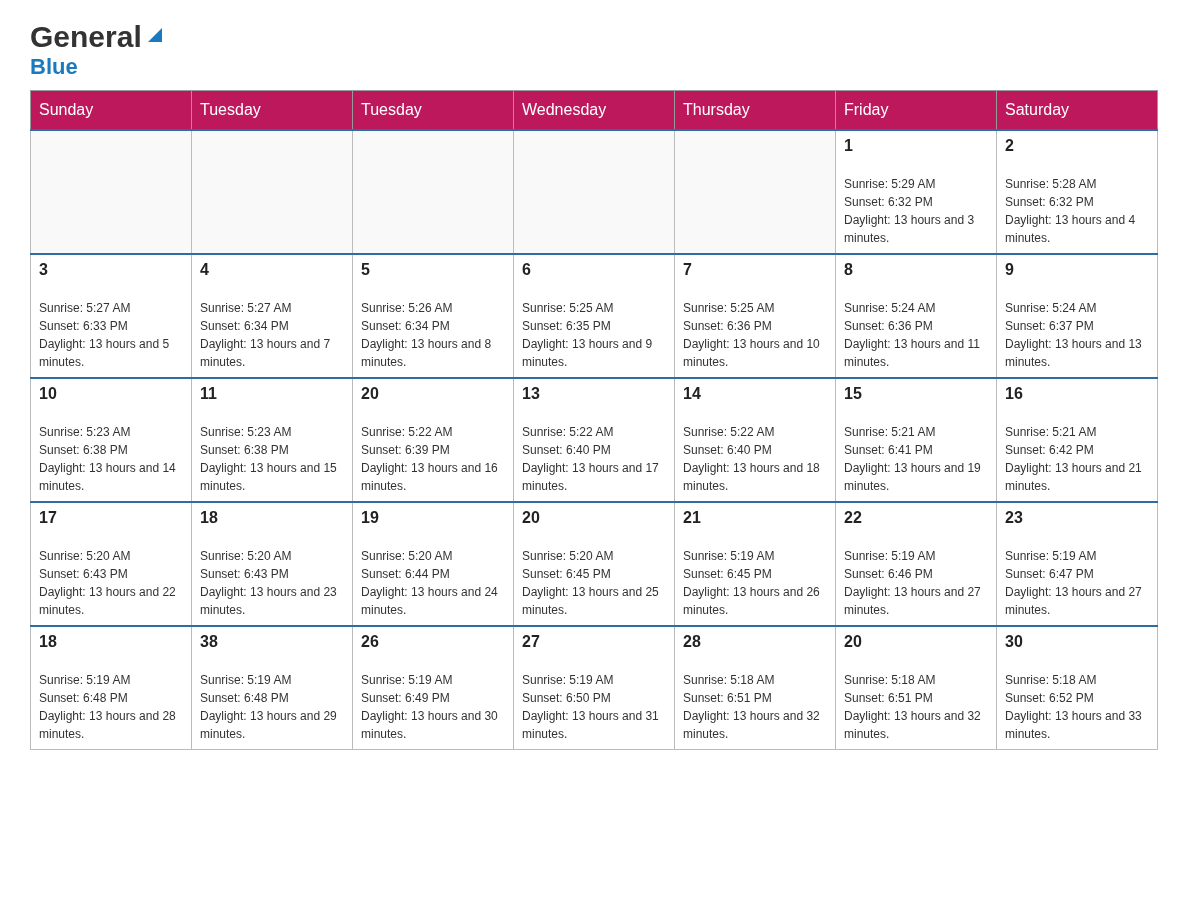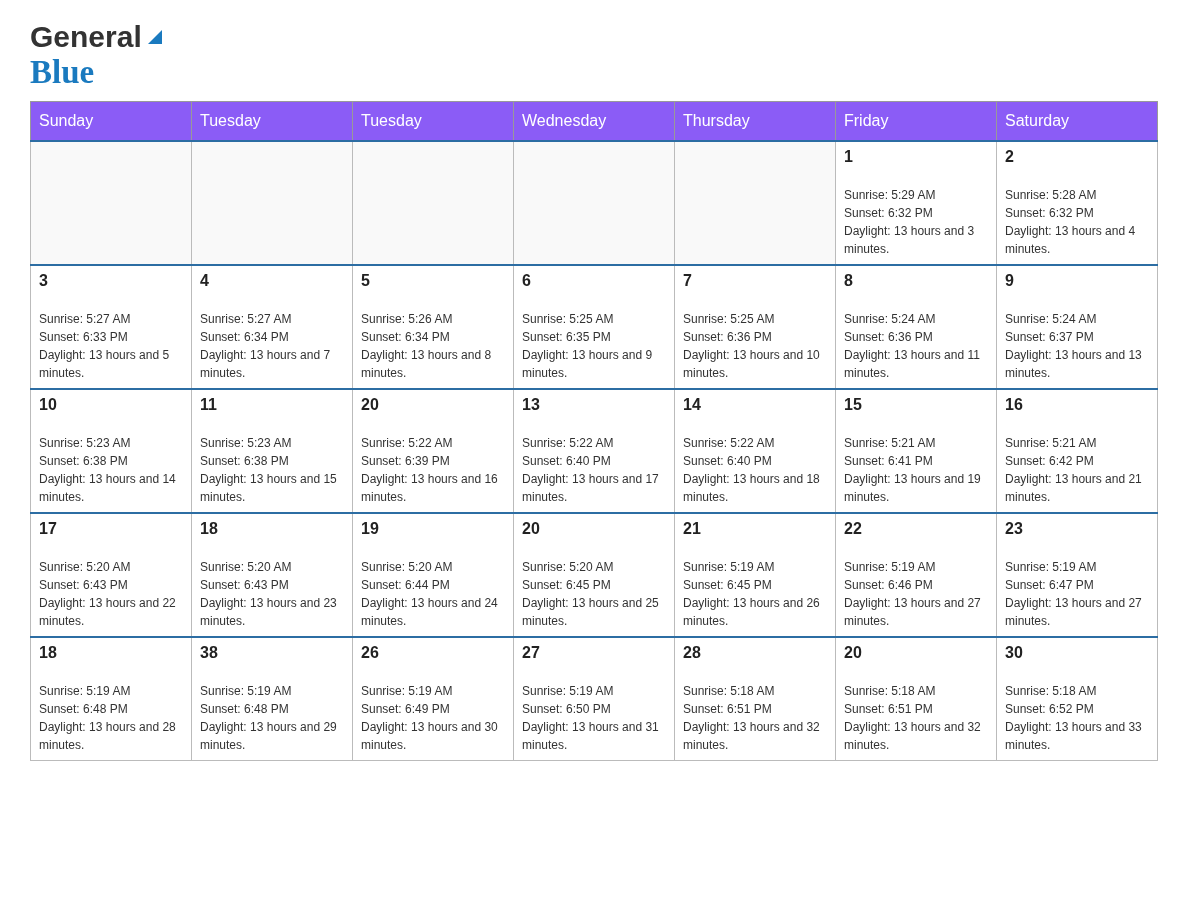--- a/index.html
+++ b/index.html
@@ -32,21 +32,21 @@
     .location-title {
       font-size: 22px;
       color: #555;
     }
     .calendar {
       width: 100%;
       border-collapse: collapse;
       border: 1px solid #999;
     }
     .calendar th {
-      background-color: #8b5cf6;
+      background-color: #be185d;
       color: #fff;
       padding: 10px 8px;
       font-size: 16px;
       font-weight: normal;
       text-align: left;
       border: 1px solid #999;
     }
     .calendar td {
       vertical-align: top;
       padding: 6px 8px;
@@ -67,38 +67,38 @@
       margin-top: 20px;
     }
     .empty-cell {
       background: #f9f9f9;
     }
     .week-row td {
       border-top: 2px solid #2c6da3;
     }
     .logo-line1 {
       display: flex;
-      align-items: center;
+      align-items: flex-start;
     }
   </style>
 </head>
 <body>
 
 <div class="header-row">
   <div class="logo">
     <div class="logo-line1">
       <span style="font-size:30px;font-weight:bold;color:#333;font-family:Arial,sans-serif;">General</span>
       <span style="display:inline-block;margin-left:2px;margin-top:4px;">
         <svg width="22" height="22" viewBox="0 0 22 22">
           <polygon points="4,18 18,18 18,4" fill="#1a7abf"></polygon>
         </svg>
       </span>
     </div>
     <div>
-      <span style="font-size:33px;font-weight:bold;color:#1a7abf;font-family:Liberation Serif, serif;">Blue</span>
+      <span style="font-size:22px;font-weight:bold;color:#1a7abf;font-family:Liberation Sans, sans-serif;">Blue</span>
     </div>
   </div>
 </div>
 
 <table class="calendar">
   <thead>
     <tr>
       <th>Sunday</th>
       <th>Tuesday</th>
       <th>Tuesday</th>

